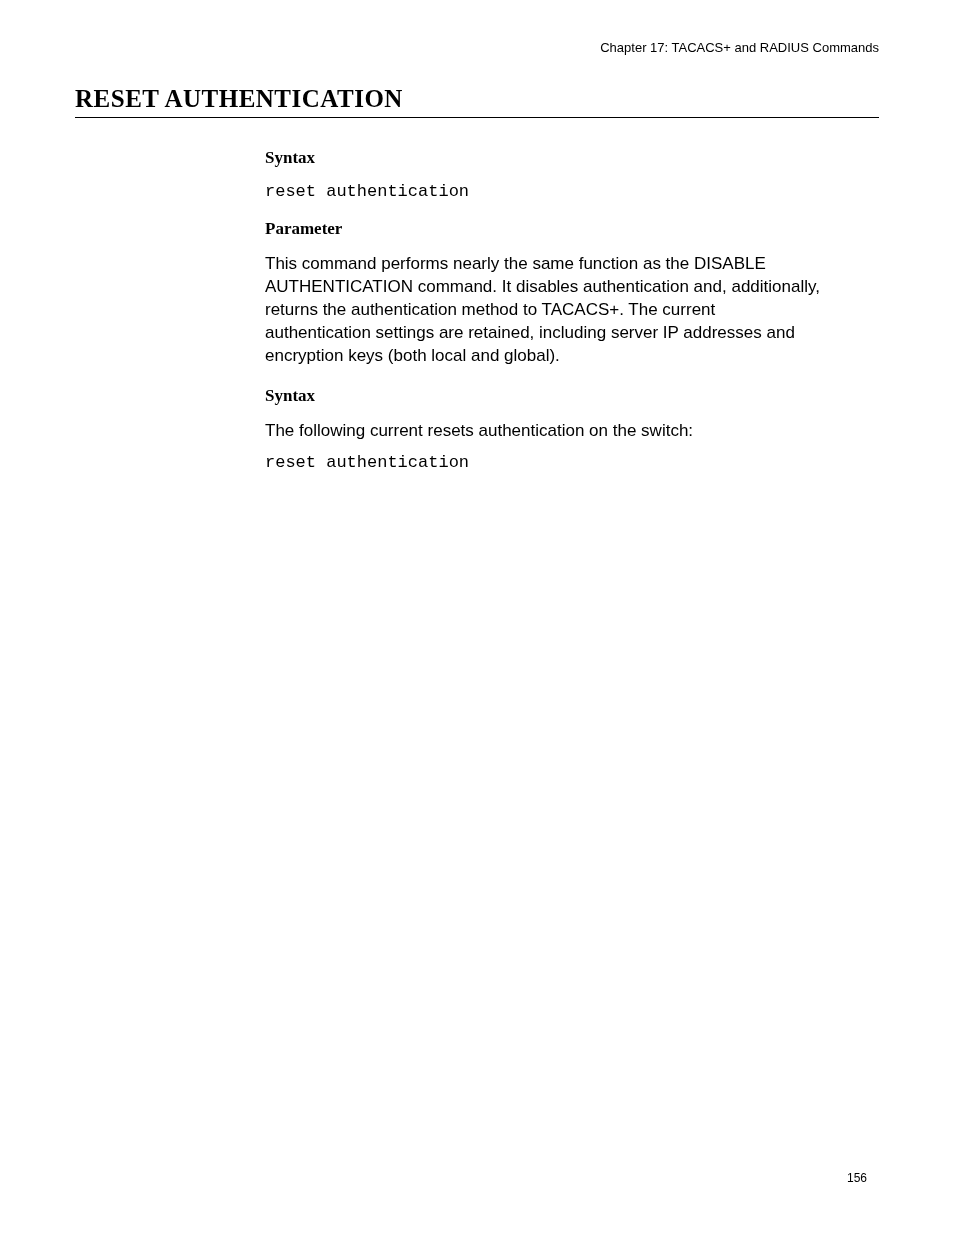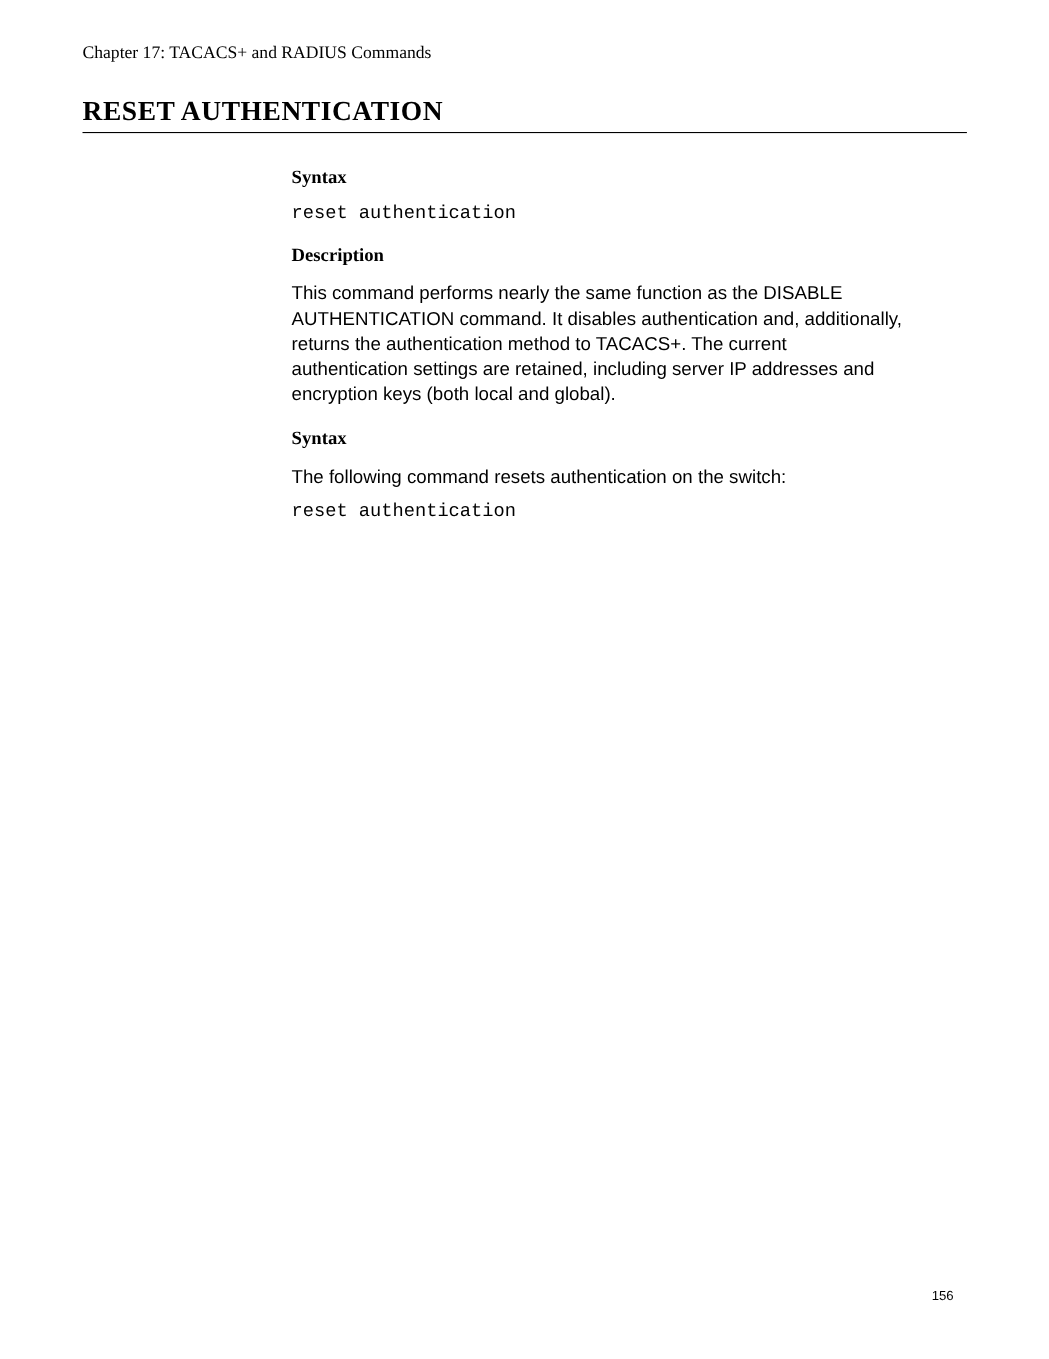--- a/index.html
+++ b/index.html
@@ -10,23 +10,24 @@
     body {
       width: 954px;
       height: 1235px;
       background: #ffffff;
       font-family: Georgia, 'Times New Roman', serif;
       color: #000000;
       position: relative;
       padding: 40px 75px 50px 75px;
     }
     .header {
-      font-size: 16px;
-      font-family: Liberation Serif, serif;
+      font-size: 13px;
+      font-family: Liberation Sans, sans-serif;
       margin-bottom: 30px;
+      text-align: right;
     }
     .title {
       font-size: 25px;
       font-weight: bold;
       text-transform: uppercase;
       border-bottom: 1px solid #000;
       padding-bottom: 4px;
       margin-bottom: 30px;
       font-family: Georgia, 'Times New Roman', serif;
       letter-spacing: 0.5px;
@@ -71,23 +72,23 @@
   <span>Chapter 17: TACACS+ and RADIUS Commands</span>
 </div>
 
 <h1 class="title">RESET AUTHENTICATION</h1>
 
 <div class="content">
 
   <div class="subhead">Syntax</div>
   <div class="mono">reset authentication</div>
 
+  <div class="subhead">Parameter</div>
 
-  <div class="subhead">Description</div>
   <div class="body-text">This command performs nearly the same function as the DISABLE AUTHENTICATION command. It disables authentication and, additionally, returns the authentication method to TACACS+. The current authentication settings are retained, including server IP addresses and encryption keys (both local and global).</div>
 
   <div class="subhead">Syntax</div>
-  <div class="body-text">The following command resets authentication on the switch:</div>
+  <div class="body-text">The following current resets authentication on the switch:</div>
   <div class="mono">reset authentication</div>
 
 </div>
 
 <div class="page-number">156</div>
 
 </body></html>

